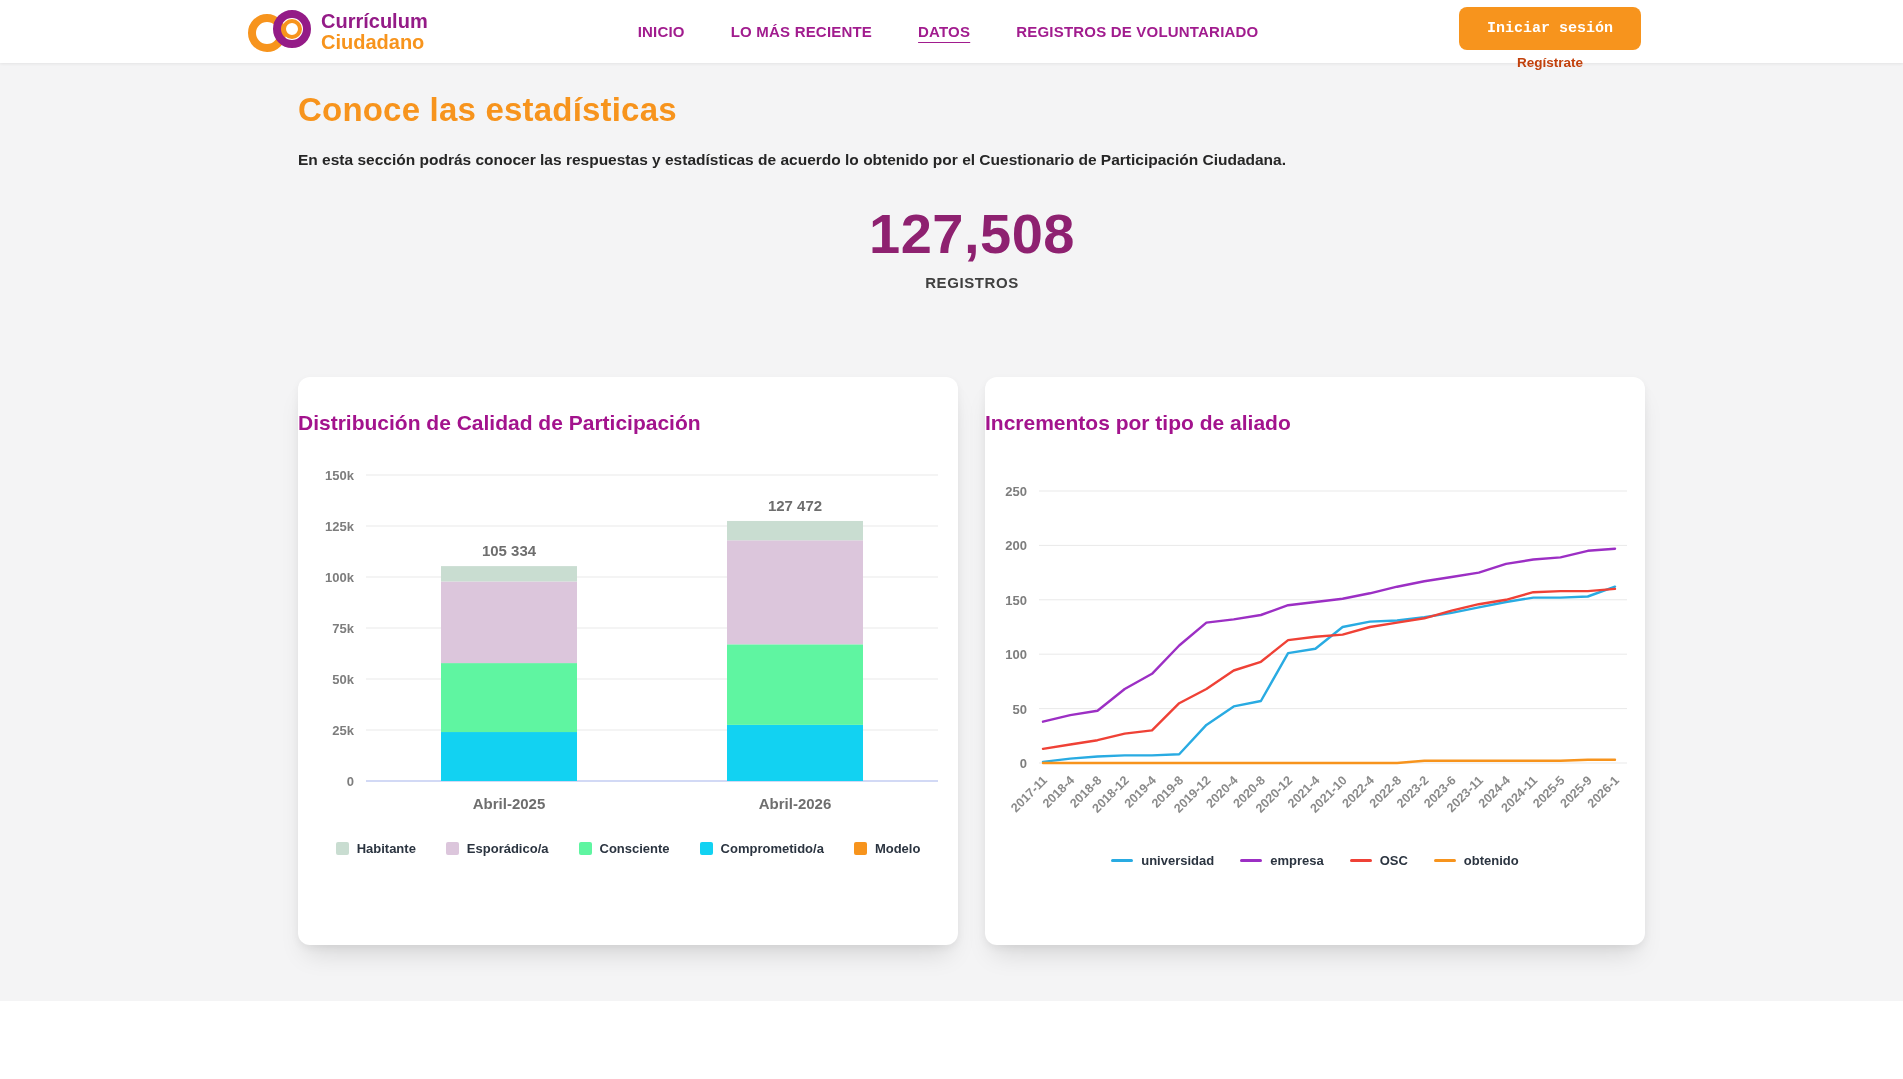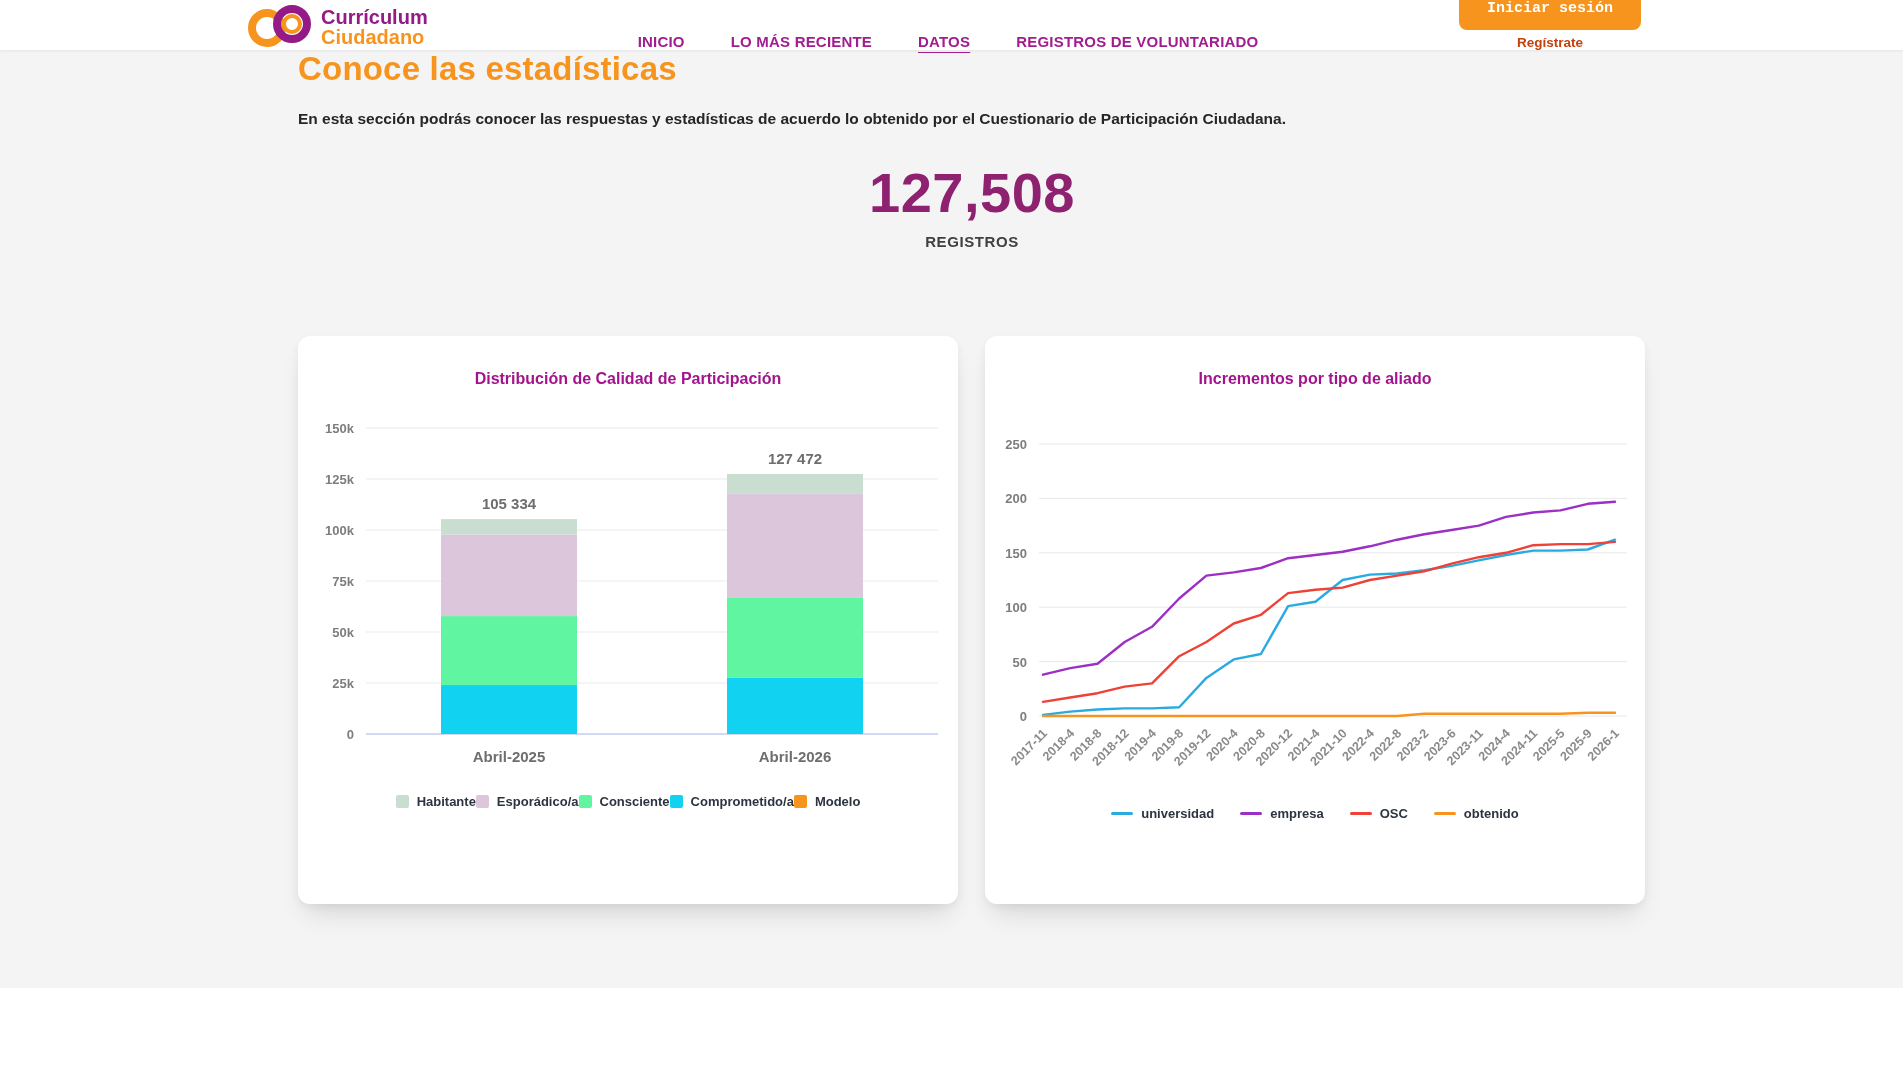--- a/index.html
+++ b/index.html
@@ -1,55 +1,55 @@
 <!DOCTYPE html>
 <html><head>
 <meta charset="utf-8">
 <style>
   * { margin:0; padding:0; box-sizing:border-box; }
   html,body { overflow:hidden; background:#ffffff; }
   body { font-family:"Liberation Sans", sans-serif; }
   .page { position:relative; width:1903px; height:1079px; background:#ffffff; overflow:hidden; }
 
   
-  .header { position:relative; z-index:3; height:50px; background:#ffffff; display:flex; align-items:flex-end; box-shadow:0 1px 3px rgba(0,0,0,0.07); }
+  .header { position:relative; z-index:3; height:63px; background:#ffffff; display:flex; align-items:center; box-shadow:0 1px 3px rgba(0,0,0,0.07); }
   .logo { margin-left:248px; display:flex; align-items:center; gap:9px; cursor:pointer; }
   .logo-rings { position:relative; width:64px; height:46px; flex:0 0 auto; }
   .ring { position:absolute; border-radius:50%; }
   .ring-orange { width:38px; height:38px; border:8px solid #f7941d; left:0; top:5px; }
   .ring-purple { width:38px; height:38px; border:8px solid #941b87; left:25px; top:1px; }
   .ring-inner  { width:20px; height:20px; border:4px solid #f7941d; left:34px; top:10px; }
   .logo-text { line-height:1.02; }
   .logo-line1 { color:#941b87; font-weight:bold; font-size:20px; }
   .logo-line2 { color:#f7941d; font-weight:bold; font-size:20px; }
   .nav { display:flex; gap:46px; margin-left:210px; align-items:center; }
   .nav-item { color:#a11c8e; font-weight:bold; font-size:15px; letter-spacing:0.2px; cursor:pointer; white-space:nowrap; }
   .nav-item.active { text-decoration:underline; text-underline-offset:5px; }
   .auth { margin-left:auto; margin-right:262px; display:flex; flex-direction:column; align-items:center; padding-top:14px; }
   .login-btn { background:#f7941d; color:#ffffff; font-family:Liberation Mono, monospace; font-weight:bold; font-size:15px; border:none; border-radius:8px; padding:13px 28px; cursor:pointer; }
   .register { color:#c2410c; font-weight:bold; font-size:13.5px; margin-top:5px; cursor:pointer; }
 
   
-  .stats-section { background:#f4f4f5; height:938px; }
+  .stats-section { background:#f4f4f5; height:938px; padding-top:28px; }
   .container { margin-left:298px; width:1348px; }
   .page-title { color:#f7941d; font-size:33px; font-weight:bold; letter-spacing:0.2px; }
   .section-desc { margin-top:22px; color:#262626; font-size:15.5px; font-weight:bold; }
   .count-block { margin-top:32px; text-align:center; }
   .count { color:#8e2170; font-size:56px; font-weight:800; letter-spacing:0.5px; }
   .count-label { margin-top:8px; color:#404040; font-size:15px; font-weight:bold; letter-spacing:0.6px; }
 
   .cards { display:flex; gap:27px; margin-top:86px; }
   .card { width:660px; height:568px; background:#ffffff; border-radius:12px; padding-top:34px;
           box-shadow:0 16px 26px -8px rgba(0,0,0,0.13), 0 3px 8px rgba(0,0,0,0.05); }
-  .card-title { text-align:center; color:#a3138d; font-weight:bold; font-size:16px; }
+  .card-title { text-align:left; color:#a3138d; font-weight:bold; font-size:21px; }
   .chart-svg { display:block; margin:0 auto; }
   .bar-svg { margin-top:20px; }
   .line-svg { margin-top:32px; }
 
-  .legend { display:flex; justify-content:center; align-items:center; }
+  .legend { display:flex; justify-content:center; align-items:center; gap:30px; }
   .legend-bar { margin-top:14px; }
   .legend-line-row { margin-top:6px; gap:26px; }
   .legend-item { display:flex; align-items:center; gap:8px; cursor:pointer; }
   .legend-swatch { width:13px; height:13px; border-radius:2px; display:inline-block; }
   .legend-line { width:22px; height:3px; border-radius:2px; display:inline-block; }
   .legend-label { color:#2b3440; font-size:13px; font-weight:bold; }
 
   
   svg text { font-family:"Liberation Sans", sans-serif; }
   .tick   { font-size:13px; font-weight:bold; fill:#7d7d7d; }

